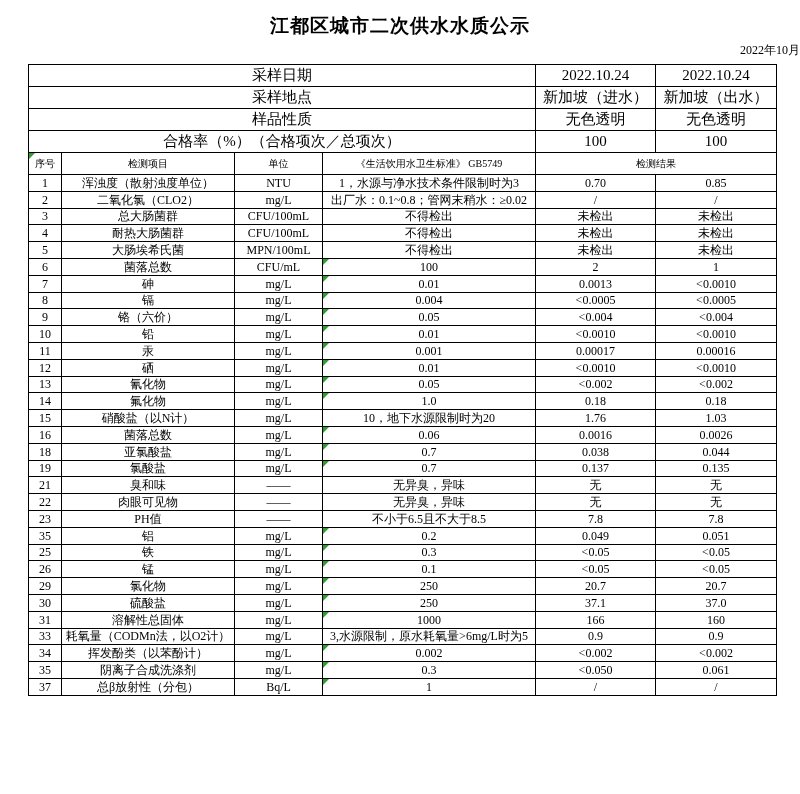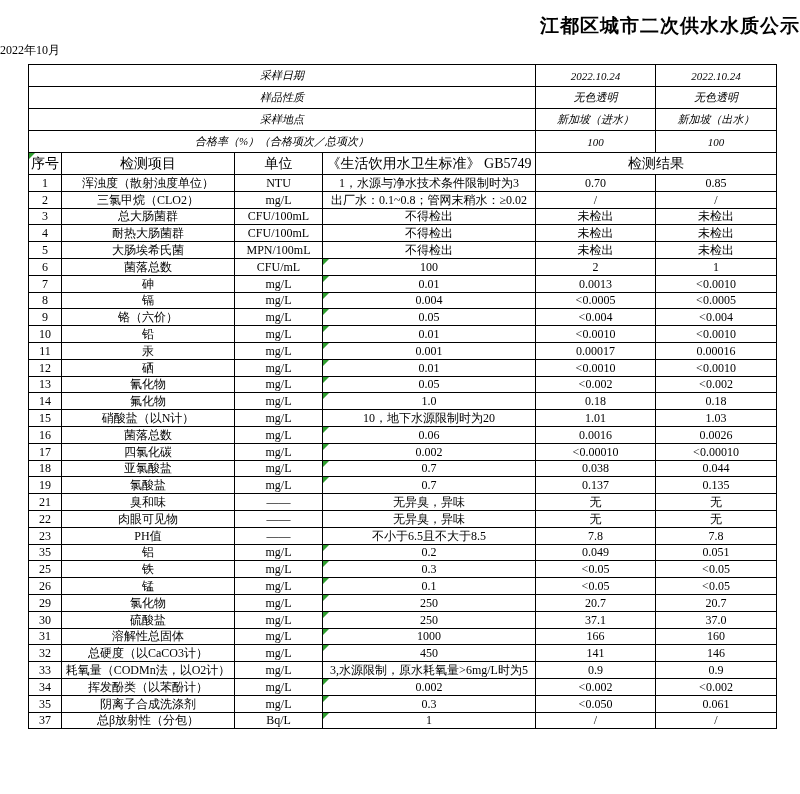--- a/index.html
+++ b/index.html
@@ -3,47 +3,47 @@
 <meta charset="utf-8">
 <style>
   html,body{margin:0;padding:0;background:#ffffff;}
   body{
     width:800px;height:794px;overflow:hidden;
     font-family:"Liberation Serif","DejaVu Serif",serif;
     color:#000;
   }
   .page-title{
     padding-top:13px;
-    text-align:right;
+    text-align:center;
     font-size:19px;
     font-weight:bold;
     letter-spacing:1px;
   }
   .page-subtitle{
-    text-align:left;
+    text-align:right;
     font-size:12px;
     margin:3px 0 5px 0;
   }
   table.wq{
     margin-left:28px;
     width:748px;
     border-collapse:collapse;
     table-layout:fixed;
   }
   table.wq td, table.wq th{
     border:1px solid #000;
     padding:0 1px;
     text-align:center;
     vertical-align:middle;
     overflow:hidden;
     white-space:nowrap;
     font-weight:normal;
   }
-  tr.info-row td{height:21px;font-size:11px;font-style:italic;}
-  tr.head-row td{height:21px;font-size:14px;}
+  tr.info-row td{height:21px;font-size:15px;}
+  tr.head-row td{height:21px;font-size:10px;}
   tr.data-row td{height:15.8px;font-size:12px;line-height:1;}
   td.c-item{text-align:left;padding-left:3px;font-size:11.5px;}
   td.c-unit{font-size:11.5px;}
   td.c-std{font-size:11.5px;}
   .flag{position:relative;}
   .flag::before{
     content:"";
     position:absolute;top:0;left:0;
     width:0;height:0;
     border-top:6px solid #2f9e2f;
@@ -65,28 +65,28 @@
     <col style="width:120px">
     <col style="width:121px">
   </colgroup>
   <tbody id="data-tbody">
     <tr class="info-row">
       <td colspan="4">采样日期</td>
       <td>2022.10.24</td>
       <td>2022.10.24</td>
     </tr>
     <tr class="info-row">
+      <td colspan="4">采样地点</td>
+      <td>新加坡（进水）</td>
+      <td>新加坡（出水）</td>
+    </tr>
+    <tr class="info-row">
       <td colspan="4">样品性质</td>
       <td>无色透明</td>
       <td>无色透明</td>
-    </tr>
-    <tr class="info-row">
-      <td colspan="4">采样地点</td>
-      <td>新加坡（进水）</td>
-      <td>新加坡（出水）</td>
     </tr>
     <tr class="info-row">
       <td colspan="4">合格率（%）（合格项次／总项次）</td>
       <td>100</td>
       <td>100</td>
     </tr>
     <tr class="head-row">
       <td class="flag">序号</td>
       <td>检测项目</td>
       <td>单位</td>
@@ -96,21 +96,21 @@
   <tr class="data-row">
     <td class="c-no">1</td>
     <td class="c-item">浑浊度（散射浊度单位）</td>
     <td class="c-unit">NTU</td>
     <td class="c-std">1，水源与净水技术条件限制时为3</td>
     <td class="c-res">0.70</td>
     <td class="c-res">0.85</td>
   </tr>
       <tr class="data-row">
     <td class="c-no">2</td>
-    <td class="c-item">三氯甲烷（CLO2）</td>
+    <td class="c-item">二氧化氯（CLO2）</td>
     <td class="c-unit">mg/L</td>
     <td class="c-std">出厂水：0.1~0.8；管网末稍水：≥0.02</td>
     <td class="c-res">/</td>
     <td class="c-res">/</td>
   </tr>
       <tr class="data-row">
     <td class="c-no">3</td>
     <td class="c-item">总大肠菌群</td>
     <td class="c-unit">CFU/100mL</td>
     <td class="c-std">不得检出</td>
@@ -203,38 +203,30 @@
     <td class="c-unit">mg/L</td>
     <td class="c-std flag">1.0</td>
     <td class="c-res">0.18</td>
     <td class="c-res">0.18</td>
   </tr>
       <tr class="data-row">
     <td class="c-no">15</td>
     <td class="c-item">硝酸盐（以N计）</td>
     <td class="c-unit">mg/L</td>
     <td class="c-std">10，地下水源限制时为20</td>
-    <td class="c-res">1.01</td>
+    <td class="c-res">1.76</td>
     <td class="c-res">1.03</td>
   </tr>
       <tr class="data-row">
     <td class="c-no">16</td>
     <td class="c-item">菌落总数</td>
     <td class="c-unit">mg/L</td>
     <td class="c-std flag">0.06</td>
     <td class="c-res">0.0016</td>
     <td class="c-res">0.0026</td>
-  </tr>
-      <tr class="data-row">
-    <td class="c-no">17</td>
-    <td class="c-item">四氯化碳</td>
-    <td class="c-unit">mg/L</td>
-    <td class="c-std flag">0.002</td>
-    <td class="c-res">&lt;0.00010</td>
-    <td class="c-res">&lt;0.00010</td>
   </tr>
       <tr class="data-row">
     <td class="c-no">18</td>
     <td class="c-item">亚氯酸盐</td>
     <td class="c-unit">mg/L</td>
     <td class="c-std flag">0.7</td>
     <td class="c-res">0.038</td>
     <td class="c-res">0.044</td>
   </tr>
       <tr class="data-row">
@@ -311,28 +303,20 @@
   </tr>
       <tr class="data-row">
     <td class="c-no">31</td>
     <td class="c-item">溶解性总固体</td>
     <td class="c-unit">mg/L</td>
     <td class="c-std flag">1000</td>
     <td class="c-res">166</td>
     <td class="c-res">160</td>
   </tr>
       <tr class="data-row">
-    <td class="c-no">32</td>
-    <td class="c-item">总硬度（以CaCO3计）</td>
-    <td class="c-unit">mg/L</td>
-    <td class="c-std flag">450</td>
-    <td class="c-res">141</td>
-    <td class="c-res">146</td>
-  </tr>
-      <tr class="data-row">
     <td class="c-no">33</td>
     <td class="c-item">耗氧量（CODMn法，以O2计）</td>
     <td class="c-unit">mg/L</td>
     <td class="c-std">3,水源限制，原水耗氧量&gt;6mg/L时为5</td>
     <td class="c-res">0.9</td>
     <td class="c-res">0.9</td>
   </tr>
       <tr class="data-row">
     <td class="c-no">34</td>
     <td class="c-item">挥发酚类（以苯酚计）</td>

